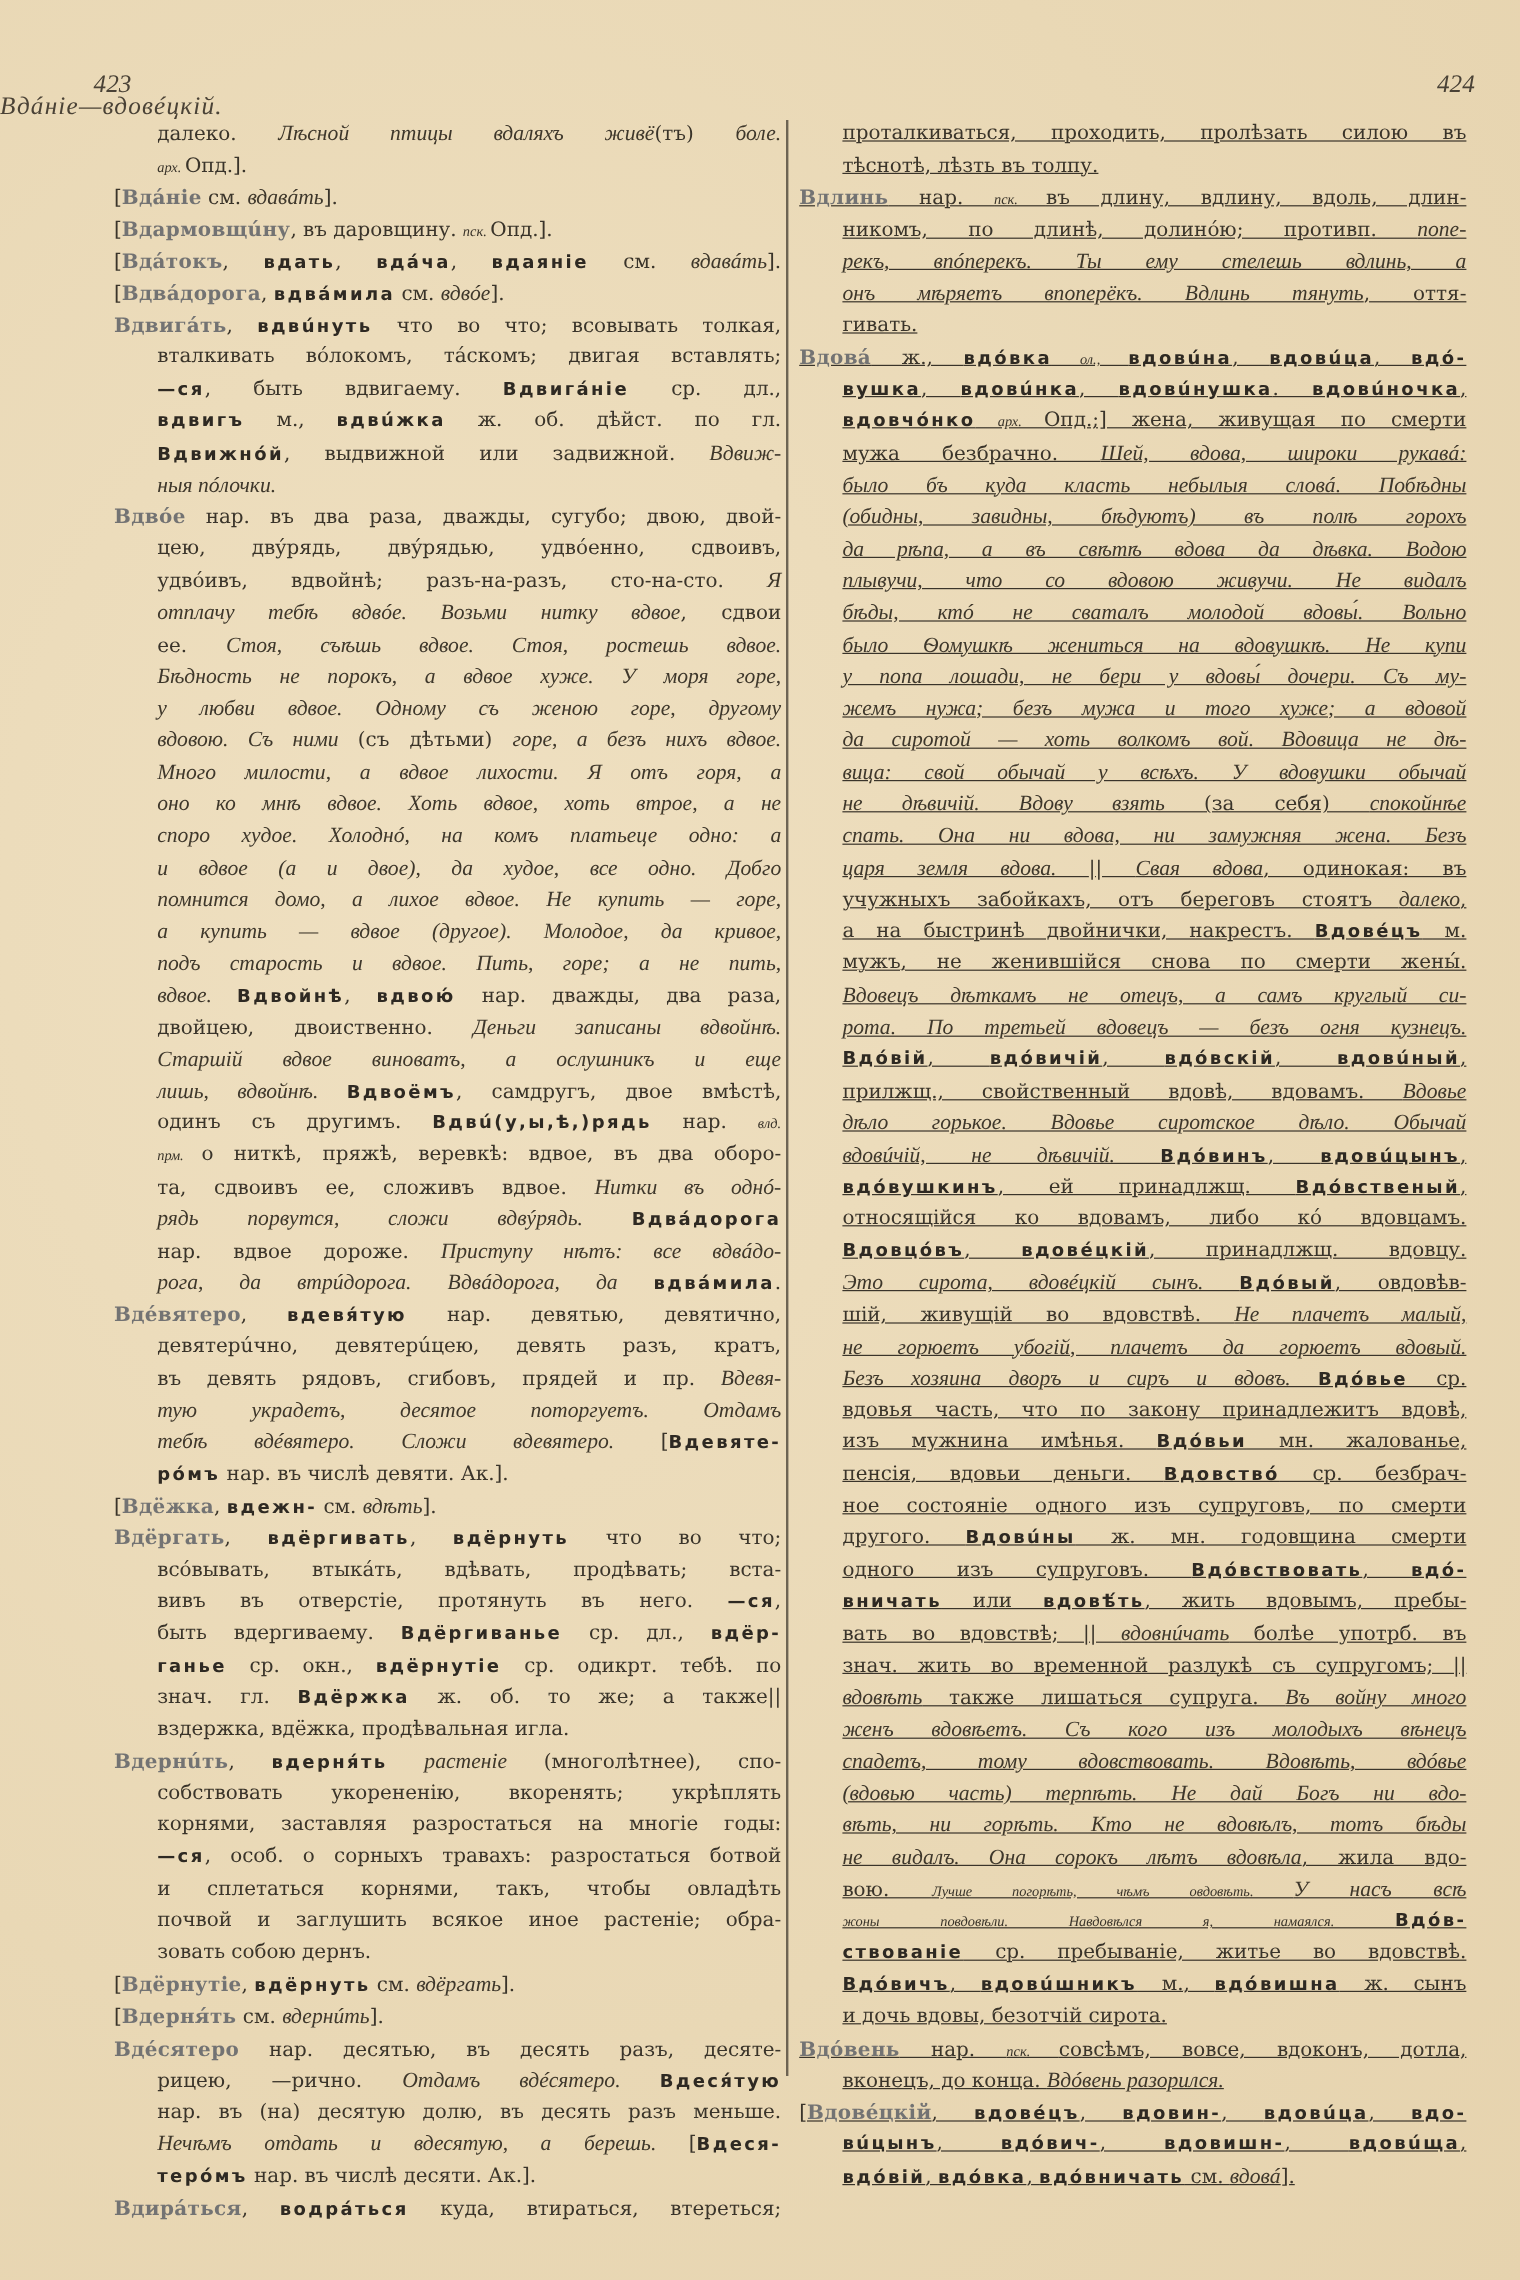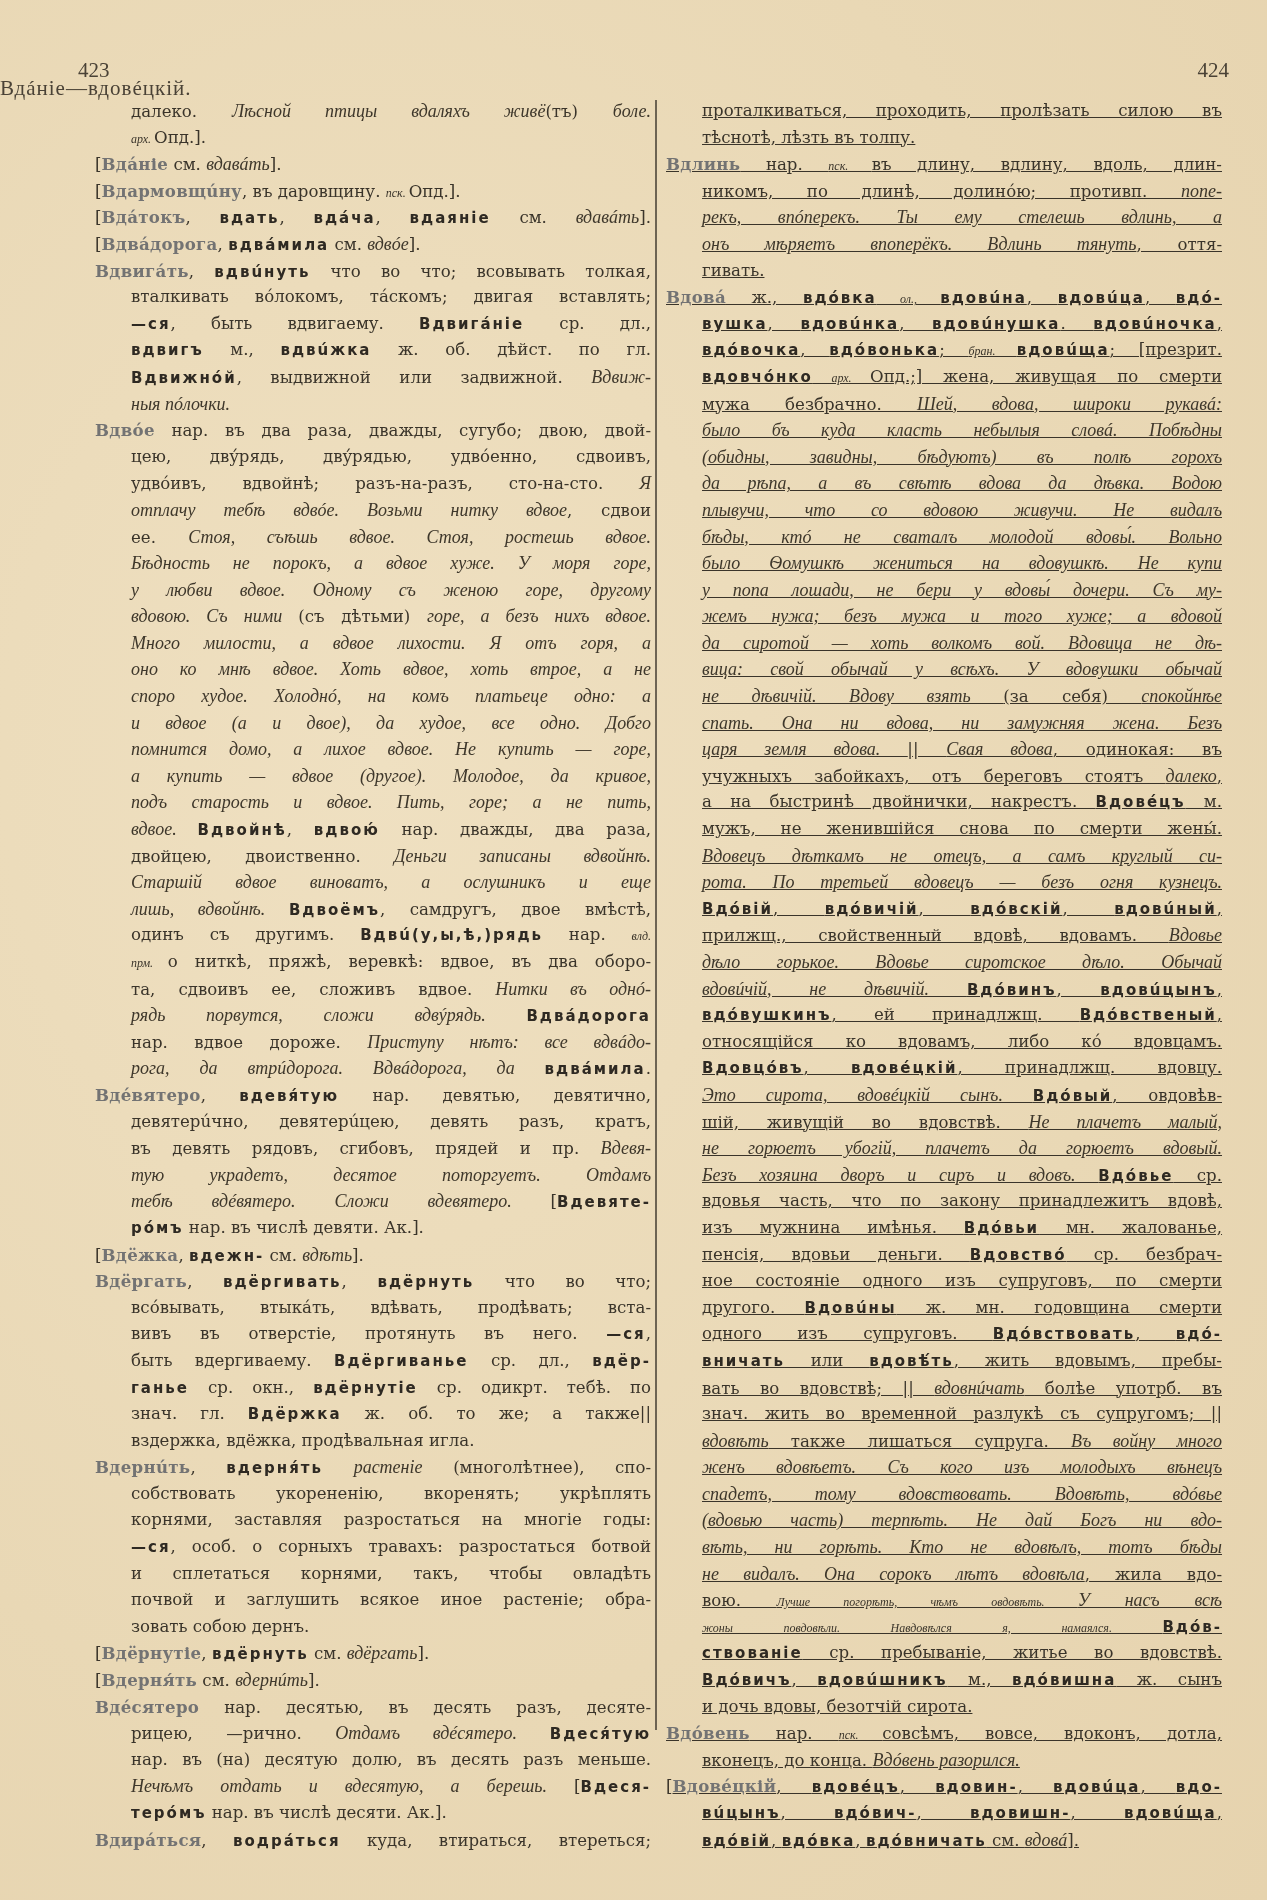--- a/index.html
+++ b/index.html
@@ -6,21 +6,21 @@
   body {
     width: 1267px; height: 1900px;
     background: #ecdcbb;
     background-image: radial-gradient(ellipse at 30% 40%, #efe0c1 0%, #e9d8b5 60%, #e6d3ae 100%);
     color: #3a342a;
     font-family: "DejaVu Serif", "Liberation Serif", serif;
     position: relative;
     overflow: hidden;
   }
   .page { position: absolute; left: 0; top: 0; width: 1267px; height: 1900px; }
-  .header { position: absolute; top: 58px; left: 0; width: 1267px; height: 30px; }
+  .header { position: absolute; top: 58px; left: 0; width: 1267px; height: 30px; font-style: italic; }
   .pnum { position: absolute; top: 0; font-size: 21px; color: #4a4236; font-family: "Liberation Serif", serif; }
   .pnum.left { left: 78px; }
   .pnum.right { right: 38px; }
   .htitle { position: absolute; left: 0; width: 1113px; top: 0; font-size: 21px; letter-spacing: 1px; color: #4a4236; font-family: "Liberation Serif", serif; margin-top: 18px; }
   .col { position: absolute; top: 98px; }
   .col.left { left: 95px; width: 556px; }
   .col.right { left: 666px; width: 556px; text-decoration: underline; }
   .divider { position: absolute; left: 655px; top: 100px; width: 2px; height: 1630px; background: #4d4639; opacity: 0.8; }
   .line {
     height: 26.6px; line-height: 26.6px; font-size: 16.6px;
@@ -118,21 +118,20 @@
   <div class="col right" id="col-right">
       <div class="line indent"><span class="n">проталкиваться, проходить, пролѣзать силою въ</span></div>
       <div class="line indent last"><span class="n">тѣснотѣ, лѣзть въ толпу.</span></div>
       <div class="line hang"><span class="h">Вдлинь</span><span class="n"> нар. </span><span class="s">пск. </span><span class="n">въ длину, вдлину, вдоль, длин-</span></div>
       <div class="line indent"><span class="n">никомъ, по длинѣ, долинóю; противп. </span><span class="i">попе-</span></div>
       <div class="line indent"><span class="i">рекъ, впóперекъ. Ты ему стелешь вдлинь, а</span></div>
       <div class="line indent"><span class="i">онъ мѣряетъ впоперёкъ. Вдлинь тянуть</span><span class="n">, оття-</span></div>
       <div class="line indent last"><span class="n">гивать.</span></div>
       <div class="line hang"><span class="h">Вдовá</span><span class="n"> ж., </span><span class="b">вдóвка</span><span class="s"> ол., </span><span class="b">вдовúна</span><span class="n">, </span><span class="b">вдовúца</span><span class="n">, </span><span class="b">вдó-</span></div>
       <div class="line indent"><span class="b">вушка</span><span class="n">, </span><span class="b">вдовúнка</span><span class="n">, </span><span class="b">вдовúнушка</span><span class="n">. </span><span class="b">вдовúночка</span><span class="n">,</span></div>
-      <div class="line indent"><span class="b">вдóвочка</span><span class="n">, </span><span class="b">вдóвонька</span><span class="n">; </span><span class="s">бран. </span><span class="b">вдовúща</span><span class="n">; [презрит.</span></div>
       <div class="line indent"><span class="b">вдовчóнко</span><span class="s"> арх. </span><span class="n">Опд.;] жена, живущая по смерти</span></div>
       <div class="line indent"><span class="n">мужа безбрачно. </span><span class="i">Шей, вдова, широки рукавá:</span></div>
       <div class="line indent"><span class="i">было бъ куда класть небылыя словá. Побѣдны</span></div>
       <div class="line indent"><span class="i">(обидны, завидны, бѣдуютъ) въ полѣ горохъ</span></div>
       <div class="line indent"><span class="i">да рѣпа, а въ свѣтѣ вдова да дѣвка. Водою</span></div>
       <div class="line indent"><span class="i">плывучи, что со вдовою живучи. Не видалъ</span></div>
       <div class="line indent"><span class="i">бѣды, ктó не сваталъ молодой вдовы́. Вольно</span></div>
       <div class="line indent"><span class="i">было Ѳомушкѣ жениться на вдовушкѣ. Не купи</span></div>
       <div class="line indent"><span class="i">у попа лошади, не бери у вдовы́ дочери. Съ му-</span></div>
       <div class="line indent"><span class="i">жемъ нужа; безъ мужа и того хуже; а вдовой</span></div>

